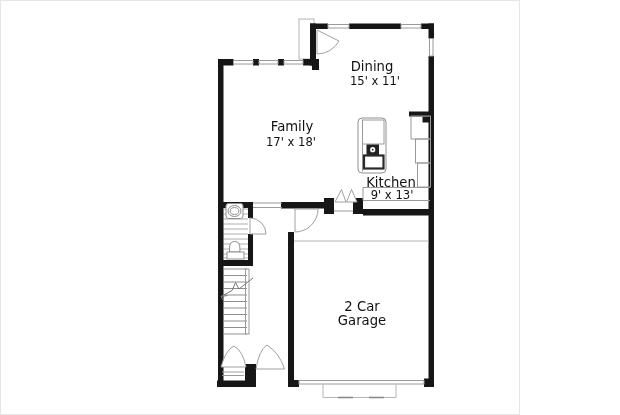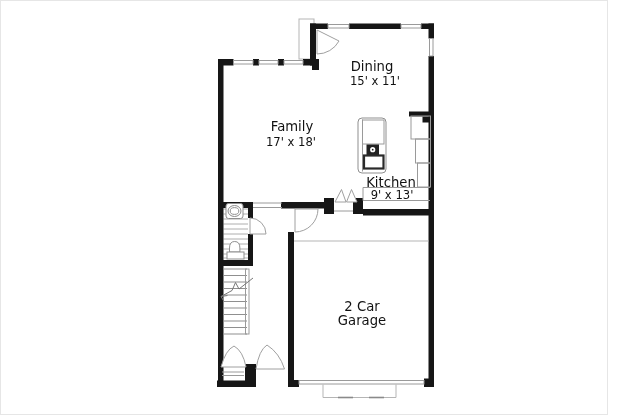--- a/index.html
+++ b/index.html
@@ -1,18 +1,18 @@
 <!DOCTYPE html>
 <html><head>
 <meta charset="utf-8">
 <style>
   html,body{margin:0;padding:0;background:#fff;}
   .stage{
     position:relative;
-    width:608px;height:415px;
+    width:520px;height:415px;
     background:#ffffff;
     border:1px solid #e6e6e6;
     box-sizing:border-box;
     font-family:"DejaVu Sans","Liberation Sans",sans-serif;
     overflow:hidden;
   }
   svg{display:block}
   .room-name{font-size:13.2px;fill:#111111;}
   .room-dims{font-size:11.6px;fill:#111111;}
   .wall{fill:#161616;stroke:none;}

